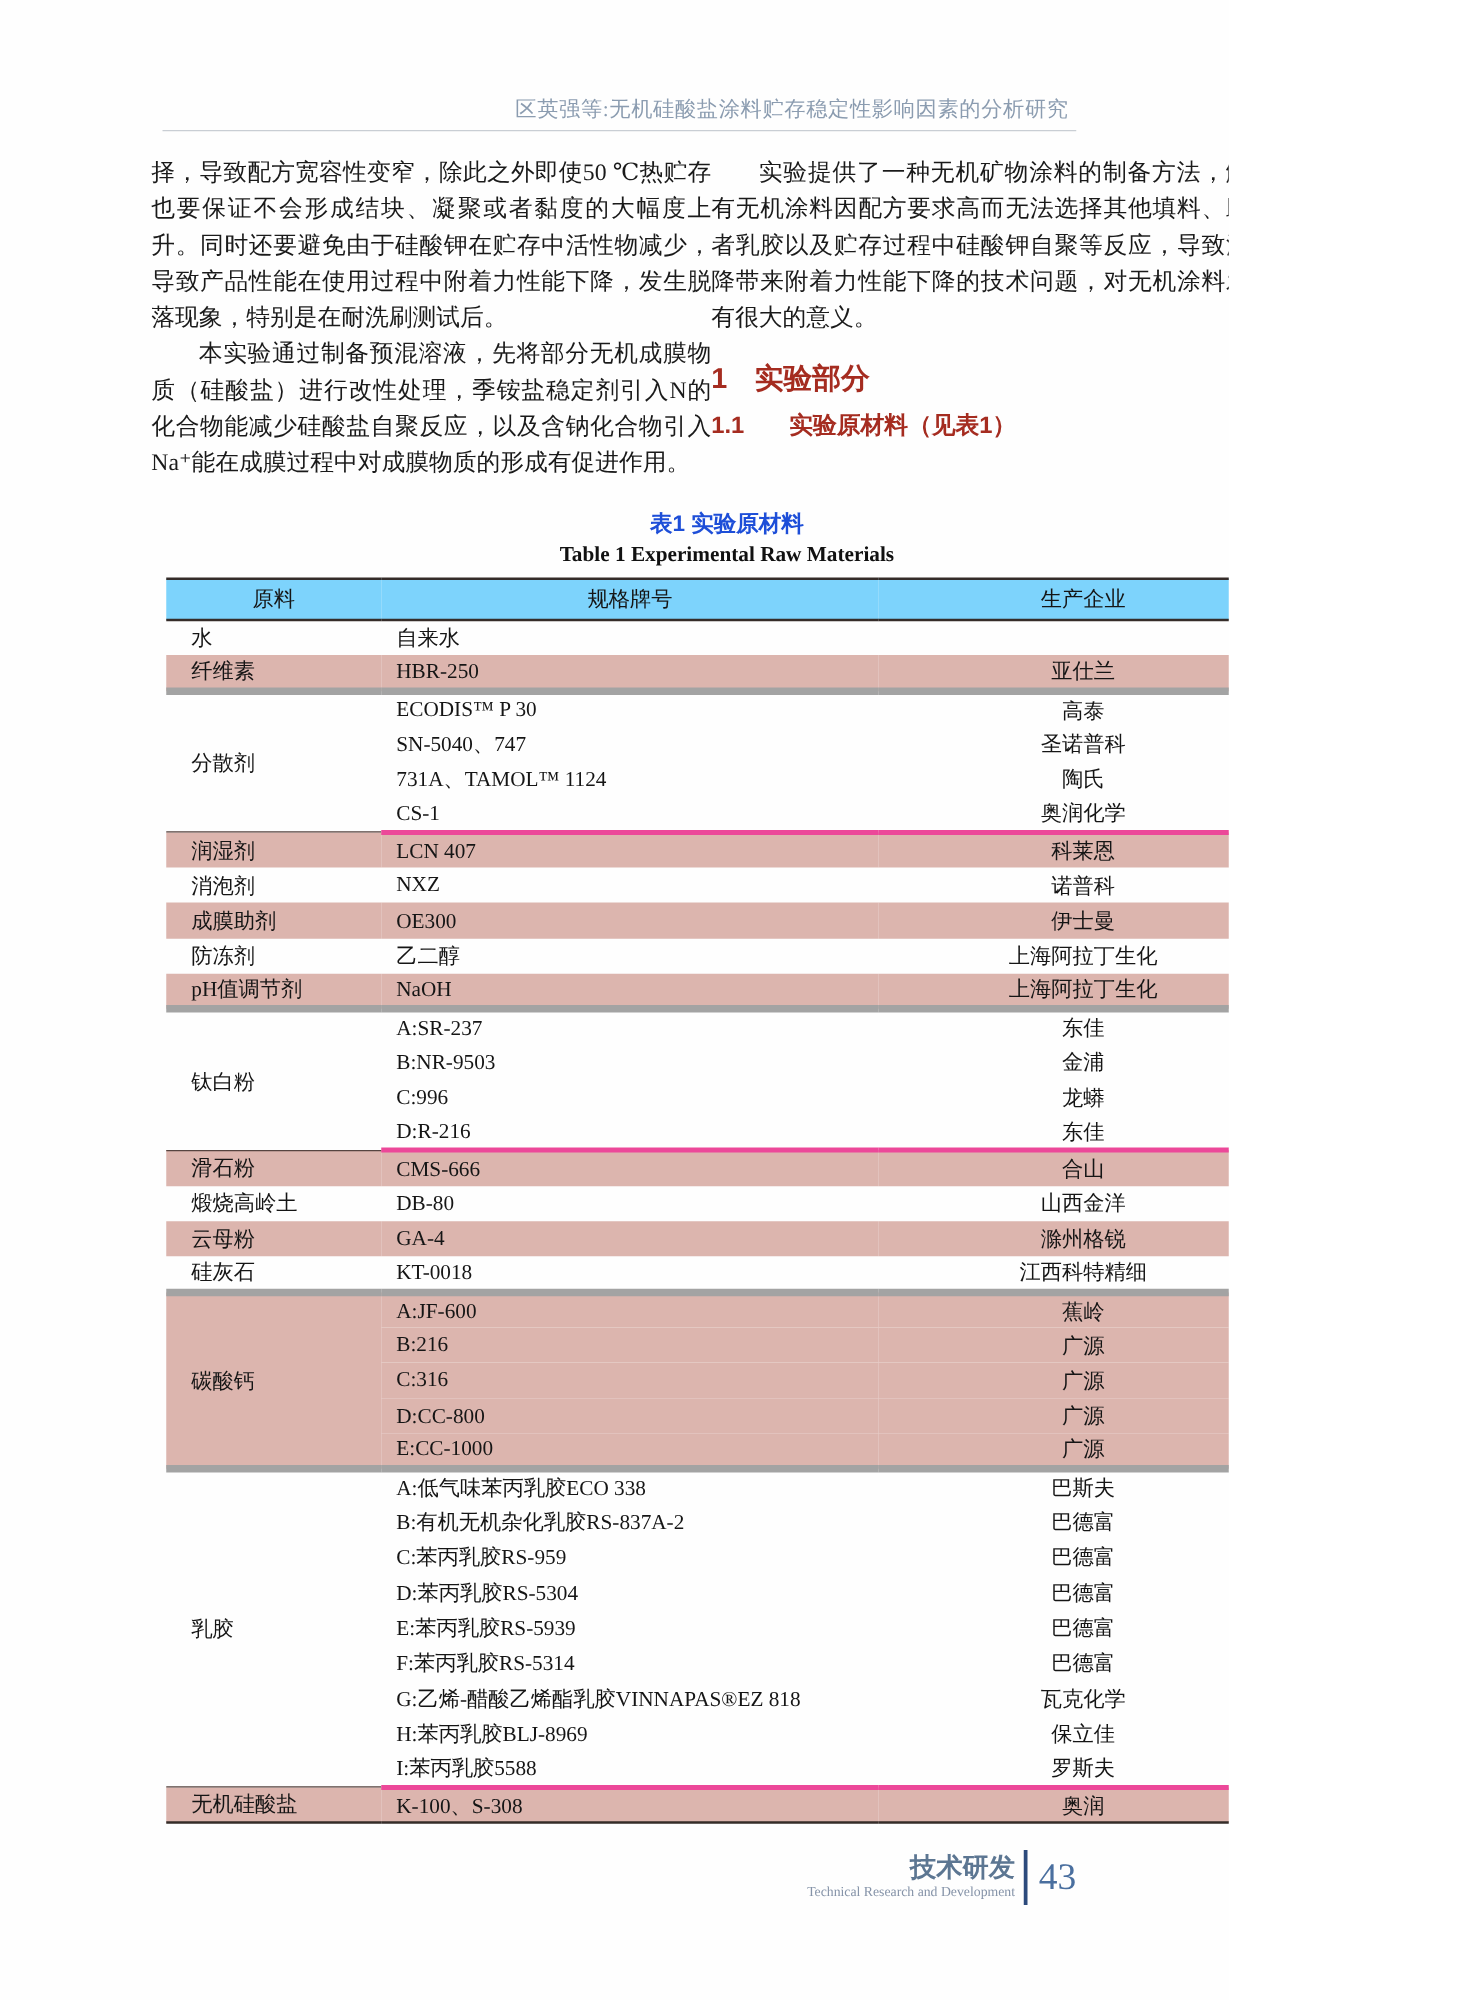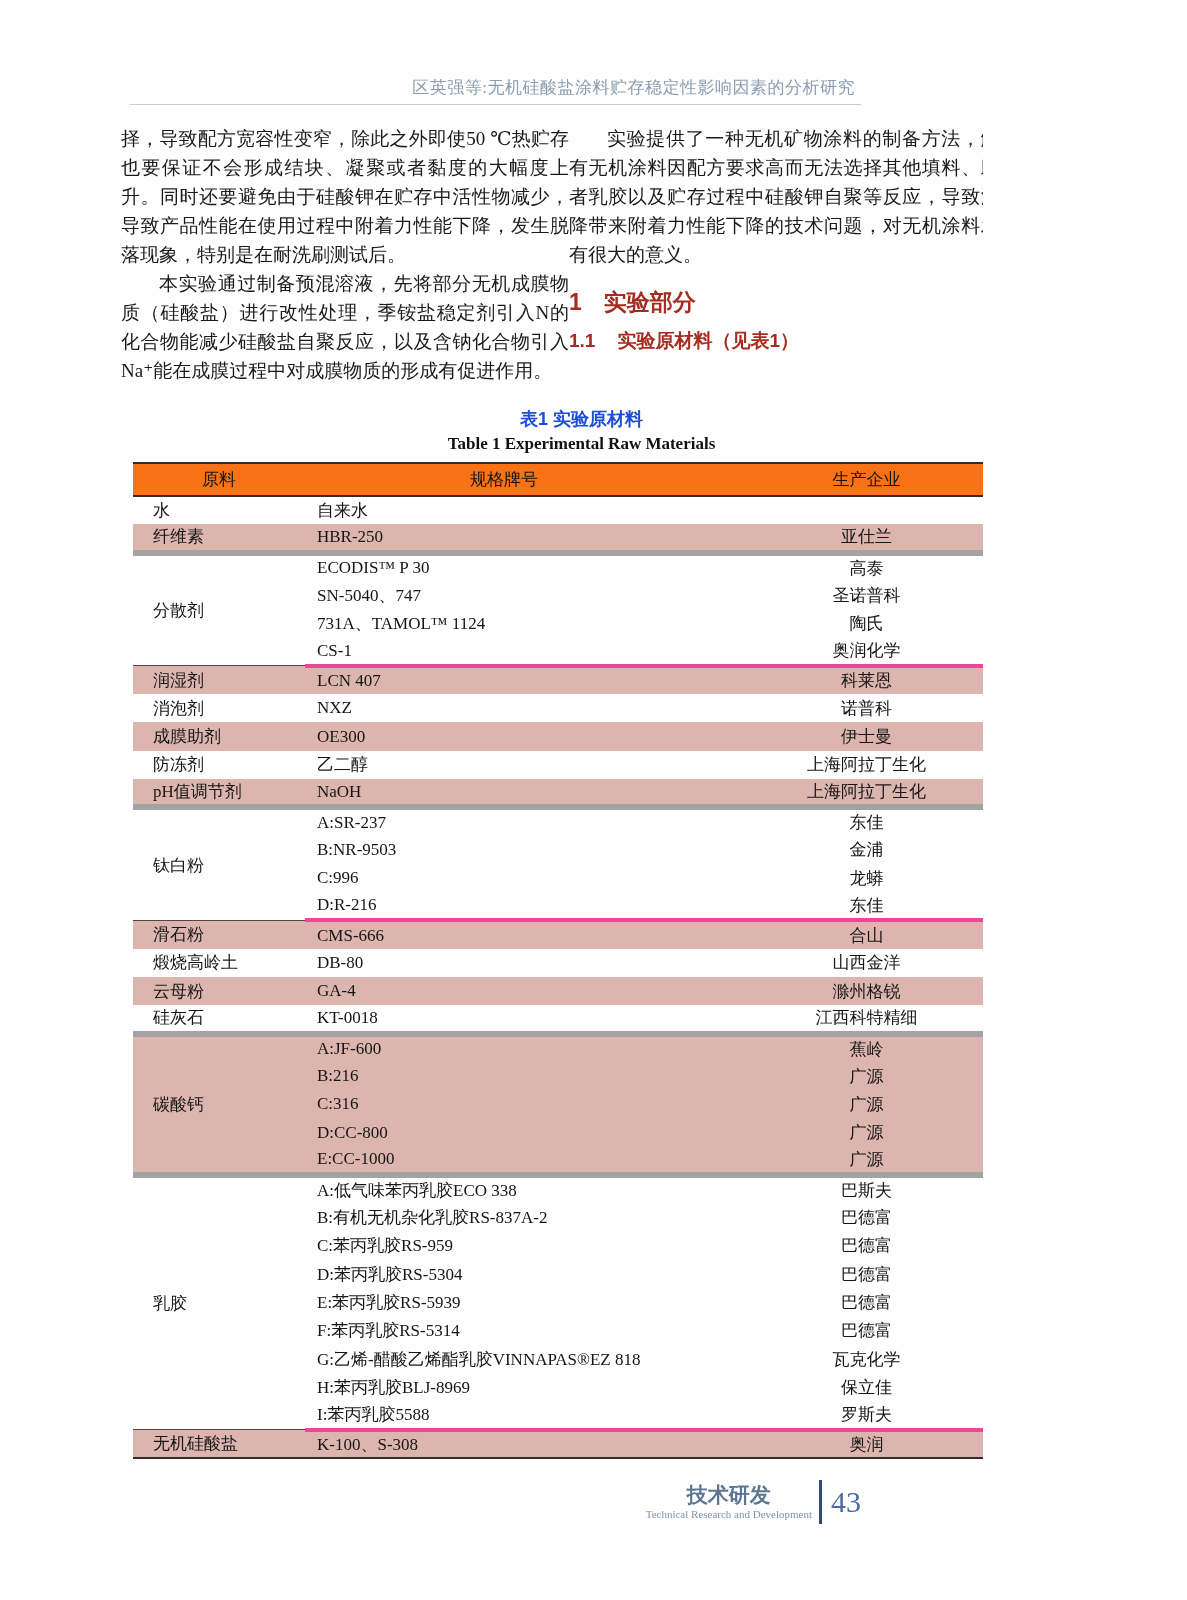--- a/index.html
+++ b/index.html
@@ -37,21 +37,21 @@
     margin-top:16px;
     font-family:"Liberation Sans","DejaVu Sans",sans-serif;
     font-weight:bold; font-size:23px; color:#a52c20; line-height:34px;
   }
   .sec-h1 .num { display:inline-block; margin-right:22px; }
   .sec-h2 {
     margin-top:8px;
     font-family:"Liberation Sans","DejaVu Sans",sans-serif;
     font-weight:bold; font-size:19px; color:#a52c20; line-height:28px;
   }
-  .sec-h2 .num { display:inline-block; margin-right:22px; }
+  .sec-h2 .num { display:inline-block; margin-right:36px; }
 
   
   .caption {
     position:absolute; top:406px; left:133px; width:897px;
     text-align:center;
   }
   .caption .cn {
     font-family:"Liberation Sans","DejaVu Sans",sans-serif;
     font-weight:bold; font-size:18px; color:#1d4ed8; line-height:26px;
   }
@@ -61,42 +61,42 @@
 
   
   table.materials {
     position:absolute; top:462px; left:133px;
     width:897px; border-collapse:collapse;
     font-size:17px; color:#151515;
   }
   table.materials th, table.materials td { font-weight:normal; vertical-align:middle; }
   col.c1 { width:172px; } col.c2 { width:398px; } col.c3 { width:327px; }
   thead tr {
-    background:#f97316;
+    background:#7dd3fc;
     border-top:2px solid #352c29;
     border-bottom:2px solid #352c29;
   }
   thead th { height:33px; text-align:center; }
   tbody td { height:28.3px; }
   tr.pink  { background:#dcb5ae; }
   tr.white { background:transparent; }
   td.c-material { padding-left:20px; }
   td.c-spec     { padding-left:12px; }
   td.c-producer { text-align:center; }
   tr.g-first > td { border-top:6px solid #a3a3a3; }
   tr.g-last  > td { border-bottom:4px solid #ec4899; }
   td.c-material.span { border-bottom:1px solid #564440; }
   tbody tr:last-child td { border-bottom:2px solid #352c29; }
 
   
   .footer {
     position:absolute; top:1480px; right:122px;
     display:flex; align-items:center;
   }
-  .footer .labels { text-align:center; }
+  .footer .labels { text-align:right; }
   .footer .cn {
     font-family:"Liberation Sans","DejaVu Sans",sans-serif;
     font-weight:bold; font-size:21px; color:#5c7692; line-height:24px;
   }
   .footer .en { font-size:11px; color:#8593a8; line-height:15px; }
   .footer .bar { width:3px; height:44px; background:#2c4a7c; margin:0 9px 0 7px; }
   .footer .pagenum { font-size:30px; color:#4a6f9f; }
 </style>
 </head>
 <body>

